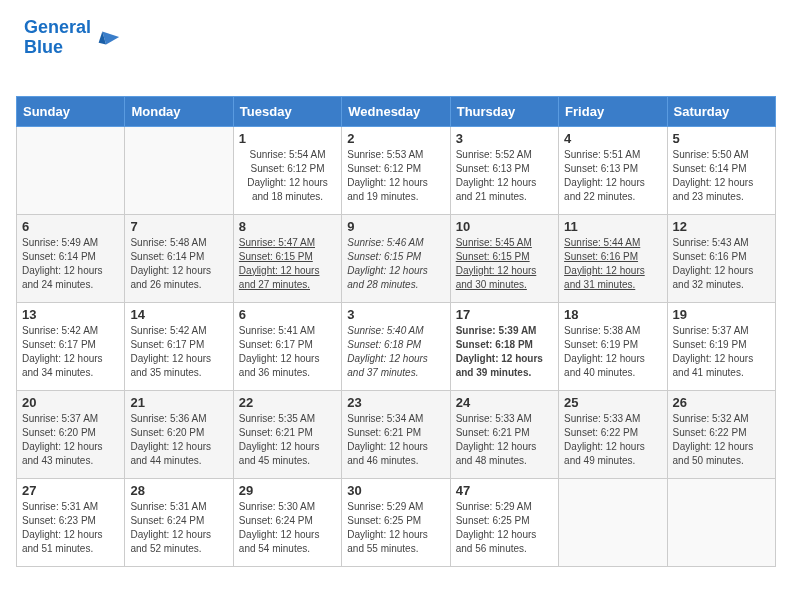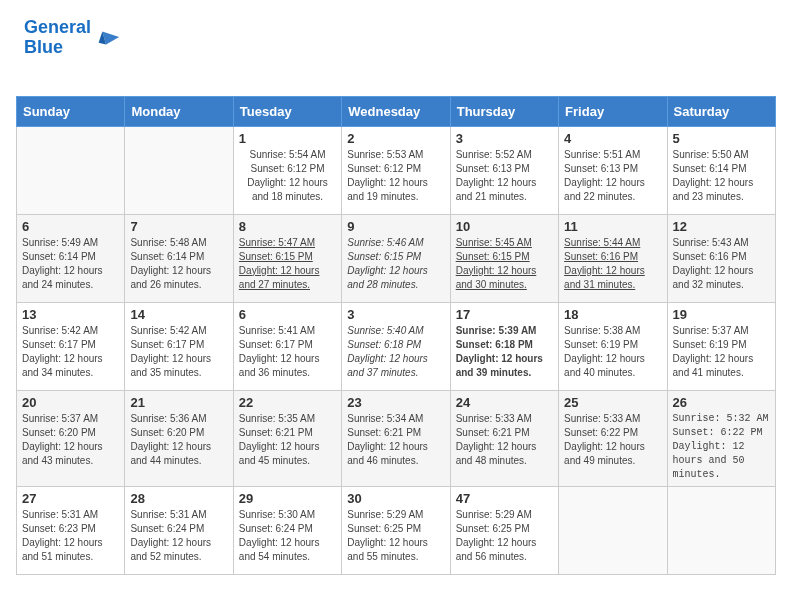--- a/index.html
+++ b/index.html
@@ -291,21 +291,21 @@
 Daylight: 12 hours and 48 minutes.</div>
           </td>
           <td>
             <span class="day-number">25</span>
             <div class="day-info" style="white-space: pre-line;">Sunrise: 5:33 AM
 Sunset: 6:22 PM
 Daylight: 12 hours and 49 minutes.</div>
           </td>
           <td>
             <span class="day-number">26</span>
-            <div class="day-info" style="white-space: pre-line; font-family: Liberation Mono, monospace;">Sunrise: 5:32 AM
+            <div class="day-info" style="white-space: pre-line;">Sunrise: 5:32 AM
 Sunset: 6:22 PM
 Daylight: 12 hours and 50 minutes.</div>
           </td>
         </tr>
         <tr>
           <td>
             <span class="day-number">27</span>
             <div class="day-info" style="white-space: pre-line;">Sunrise: 5:31 AM
 Sunset: 6:23 PM
 Daylight: 12 hours and 51 minutes.</div>

